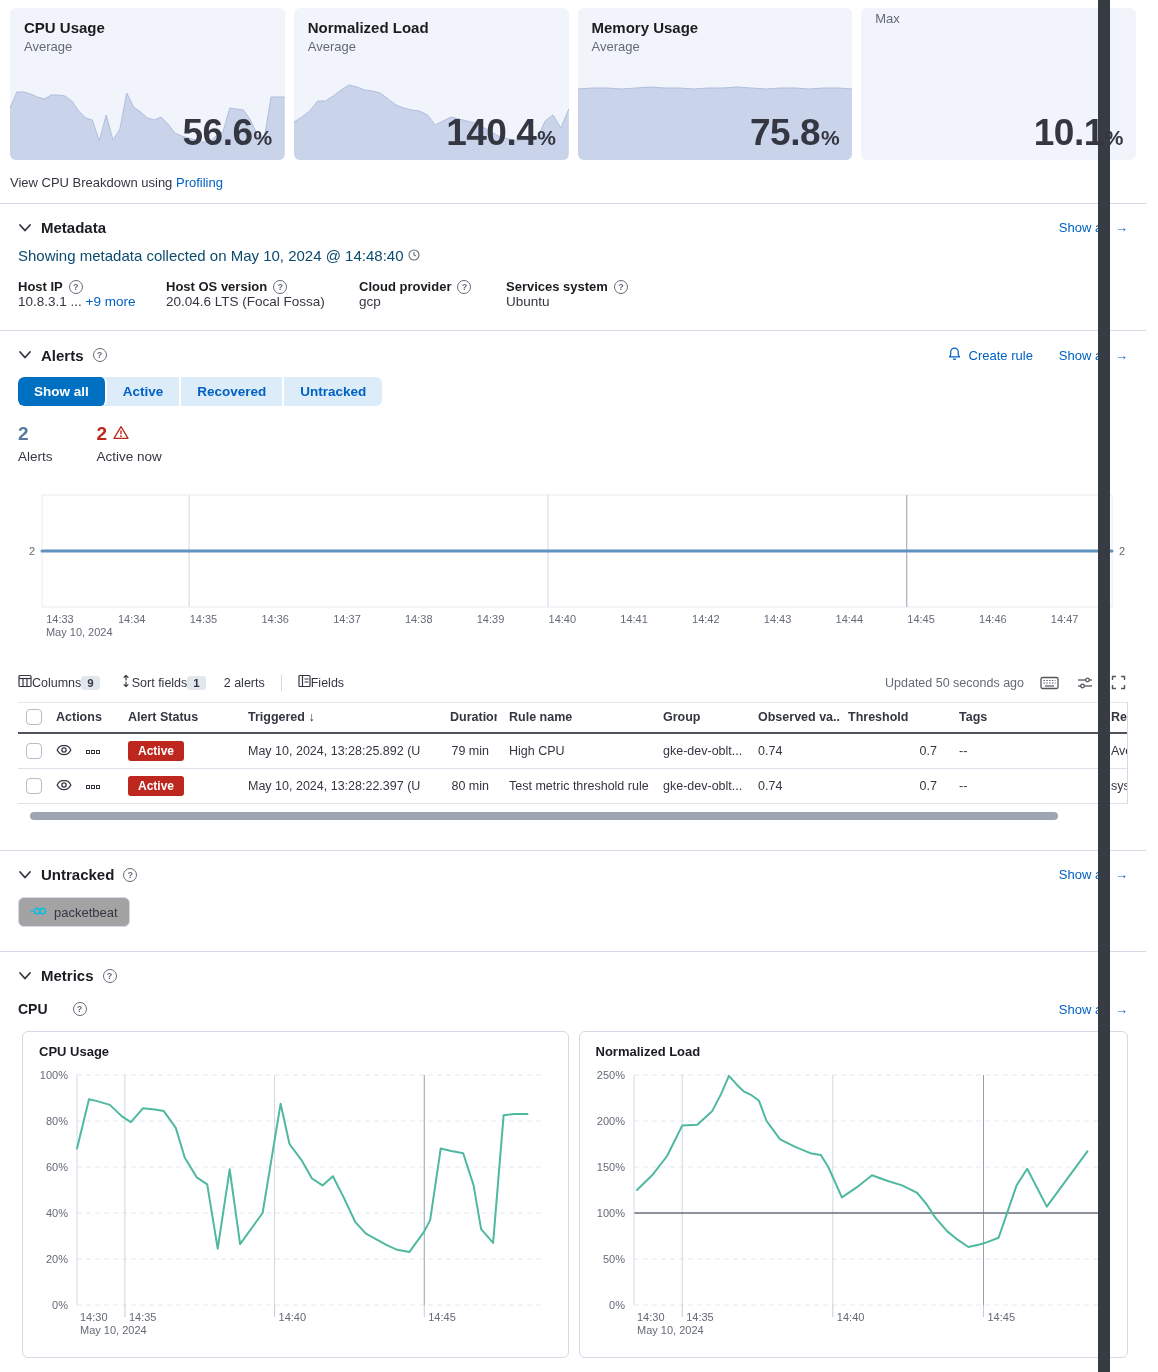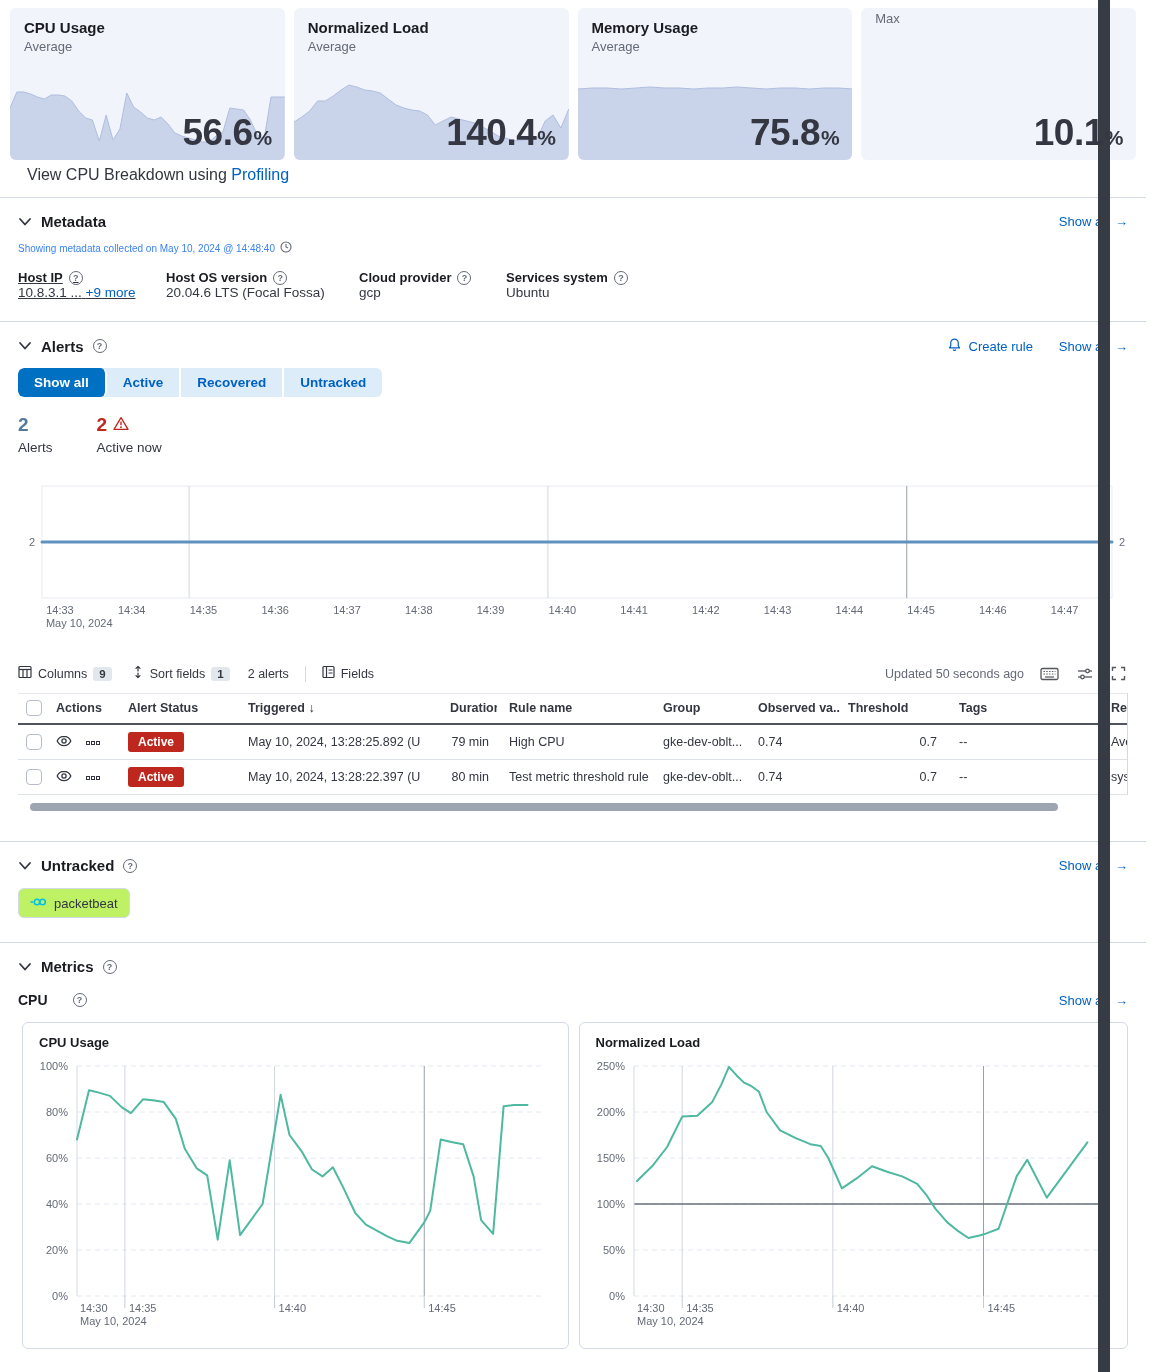--- a/index.html
+++ b/index.html
@@ -12,80 +12,80 @@
   
   .kpi-row { display:flex; gap:9px; padding:8px 10px 0 10px; }
   .kpi-card { flex:1; height:152px; border-radius:6px; background:#F1F4FA; position:relative; overflow:hidden; }
   .kpi-title { padding:11px 14px 0; font-size:15px; font-weight:700; color:#1a1c21; position:relative; z-index:2; }
   .kpi-sub { padding:3px 14px 0; font-size:13px; color:#646a77; position:relative; z-index:2; }
   .spark { position:absolute; left:0; bottom:0; width:100%; height:100px; z-index:1; }
   .kpi-value { position:absolute; right:13px; bottom:6px; z-index:3; font-weight:700; color:#343741;
     font-size:37px; letter-spacing:-0.5px; }
   .kpi-value .unit { font-size:21px; margin-left:1px; }
 
-  .profiling-line { padding:6px 10px 13px; font-size:16px; color:#343741;margin-left:17px; }
+  .profiling-line { padding:15px 10px 13px; font-size:13px; color:#343741; }
   a.lnk { color:#0061c2; text-decoration:none; cursor:pointer; }
   .divider { border:0; border-top:1px solid #D3DAE6; }
 
   
   .section { padding:0 18px; }
   .sec-head { display:flex; align-items:center; gap:9px; padding-top:15px; }
   .sec-head h3 { font-size:15px; font-weight:700; color:#1a1c21; }
   .sec-right { margin-left:auto; display:flex; gap:26px; align-items:center; font-size:13px; }
   .showall { display:inline-flex; align-items:center; gap:7px; font-weight:500; }
   .help { width:14px; height:14px; border:1.1px solid #646a77; border-radius:50%; font-size:9px; color:#646a77;
     display:inline-flex; align-items:center; justify-content:center; font-weight:700; }
   .chev { display:inline-flex; }
 
   
-  .collected { margin-top:11px; font-size:10px; color:#3b82f6; display:flex; align-items:center; gap:5px; }
+  .collected { margin-top:11px; font-size:15px; color:#0c4a6e; display:flex; align-items:center; gap:5px; }
   .meta-fields { display:flex; margin-top:15px; padding-bottom:21px; }
   .meta-col { margin-right:0; }
   .meta-col .lbl { font-size:13px; font-weight:700; color:#1a1c21; display:flex; align-items:center; gap:6px; }
   .meta-col .val { font-size:13.5px; color:#343741; }
-  .w1{width:148px;text-decoration:underline;} .w2{width:193px;} .w3{width:147px;}
+  .w1{width:148px;} .w2{width:193px;} .w3{width:147px;}
 
   
   .tabs { display:inline-flex; margin-top:13px; background:#dcedf9; border-radius:6px; overflow:hidden; }
   .tab { padding:7px 16px; font-size:13.5px; font-weight:700; color:#0061c2; background:transparent;
     border:none; border-right:2px solid #fff; cursor:pointer; }
   .tab:last-child { border-right:none; }
   .tab.active { background:#0071C2; color:#fff; border-radius:6px; }
   .stats-row { display:flex; gap:44px; margin-top:17px; }
   .stat .v { font-size:19px; font-weight:700; display:flex; align-items:center; gap:6px; }
   .stat .l { font-size:13.5px; color:#343741; margin-top:4px; }
   .stat.blue .v { color:#54789e; }
   .stat.red .v { color:#BD271E; }
 
   .alerts-chart-wrap { margin-top:27px; }
   .axlbl { font-family:"Liberation Sans",sans-serif; font-size:11px; fill:#646a77; }
 
   .grid-toolbar { margin-top:26px; display:flex; align-items:center; gap:10px; font-size:12.5px; color:#343741; }
-  .tb-btn { display:inline-flex; align-items:center; gap:6px; background:none; border:none; cursor:pointer;
+  .tb-btn { display:inline-flex; align-items:center; background:none; border:none; cursor:pointer;
     font-size:12.5px; color:#343741; font-family:inherit; }
   .cnt-badge { background:#e2e7ee; border-radius:3px; padding:1px 6px; font-size:11.5px; font-weight:700; color:#343741; }
   .tb-sep { width:1px; height:16px; background:#D3DAE6; margin:0 6px; }
   .tb-right { margin-left:auto; display:flex; align-items:center; gap:14px; color:#646a77; }
   .icon-btn { background:none; border:none; cursor:pointer; display:inline-flex; padding:2px; }
 
   .alerts-table-wrap { margin-top:10px; width:1110px; border-right:1px solid #D3DAE6; overflow:hidden; }
   table.alerts { border-collapse:collapse; table-layout:fixed; width:1110px; font-size:12.5px; }
   table.alerts th { text-align:left; font-weight:700; color:#343741; padding:6px 8px 7px 8px;
     border-top:1px solid #e4e8ee; border-bottom:2px solid #50545e; white-space:nowrap; overflow:hidden; }
   table.alerts td { padding:7px 8px; border-bottom:1px solid #dde2ea; white-space:nowrap; overflow:hidden; vertical-align:middle; }
   th.r, td.r { text-align:right; }
   .cbx { width:16px; height:16px; border:1px solid #b6bcc8; border-radius:4px; background:#fff; cursor:pointer; }
   .badge-active { background:#BD271E; color:#fff; font-size:12px; font-weight:600; padding:3px 10px; border-radius:3px; display:inline-block; }
   .row-icons { display:flex; gap:14px; align-items:center; }
   .hscroll { margin:8px 0 0 12px; width:1028px; height:8px; border-radius:4px; background:#9da5b3; }
   .pb-alerts { padding-bottom:30px; }
 
   
   .chip { display:inline-flex; align-items:center; gap:7px; margin-top:14px; height:30px; padding:0 11px;
-    border:1px solid #D3DAE6; border-radius:6px; background:#bef264; font-size:13px; color:#343741; cursor:pointer; }
+    border:1px solid #D3DAE6; border-radius:6px; background:#a3a3a3; font-size:13px; color:#343741; cursor:pointer; }
   .pb-services { padding-bottom:24px; }
 
   
   .metric-group-row { display:flex; align-items:center; margin-top:17px; }
   .metric-group-row h4 { font-size:14px; font-weight:700; color:#1a1c21; display:flex; align-items:center; gap:25px; }
   .charts-row { display:flex; gap:10px; margin-top:14px; margin-left:4px; }
   .chart-card { border:1px solid #D3DAE6; border-radius:6px; background:#fff; padding:12px 0 12px 0; }
   .chart-card .ct { font-size:13px; font-weight:700; color:#1a1c21; padding:0 16px 10px; }
   .cc-left { width:548px; }
   .cc-right { width:551px; }

